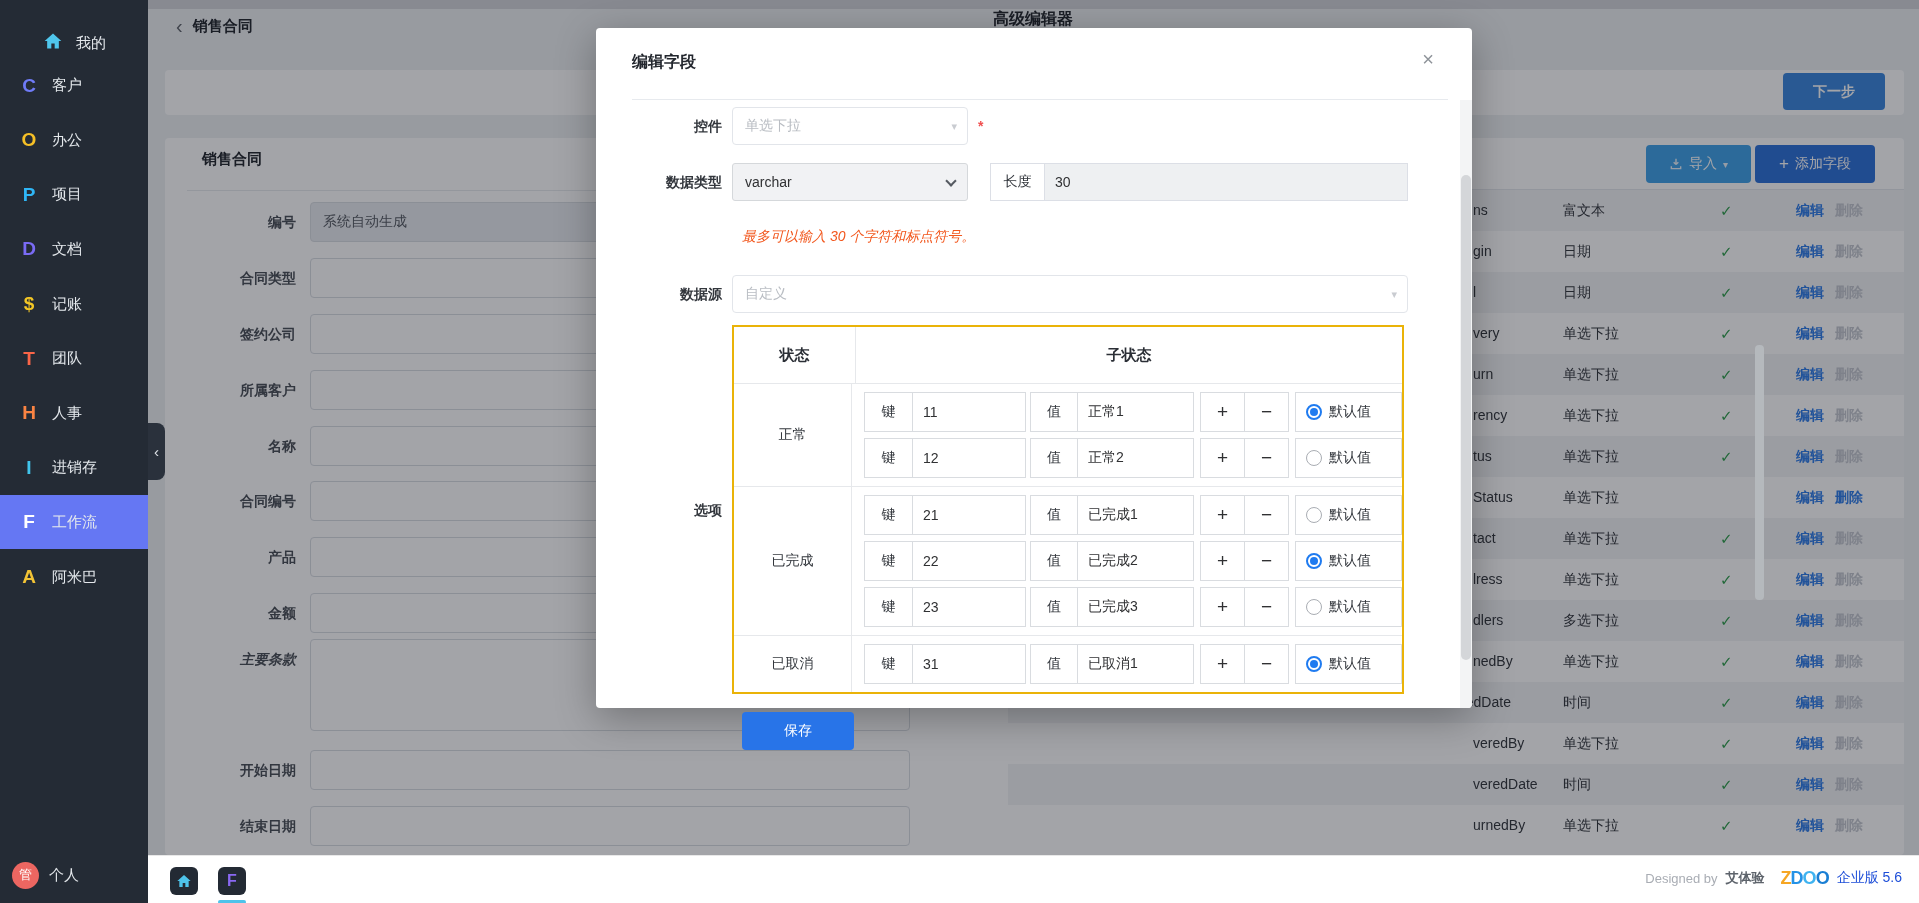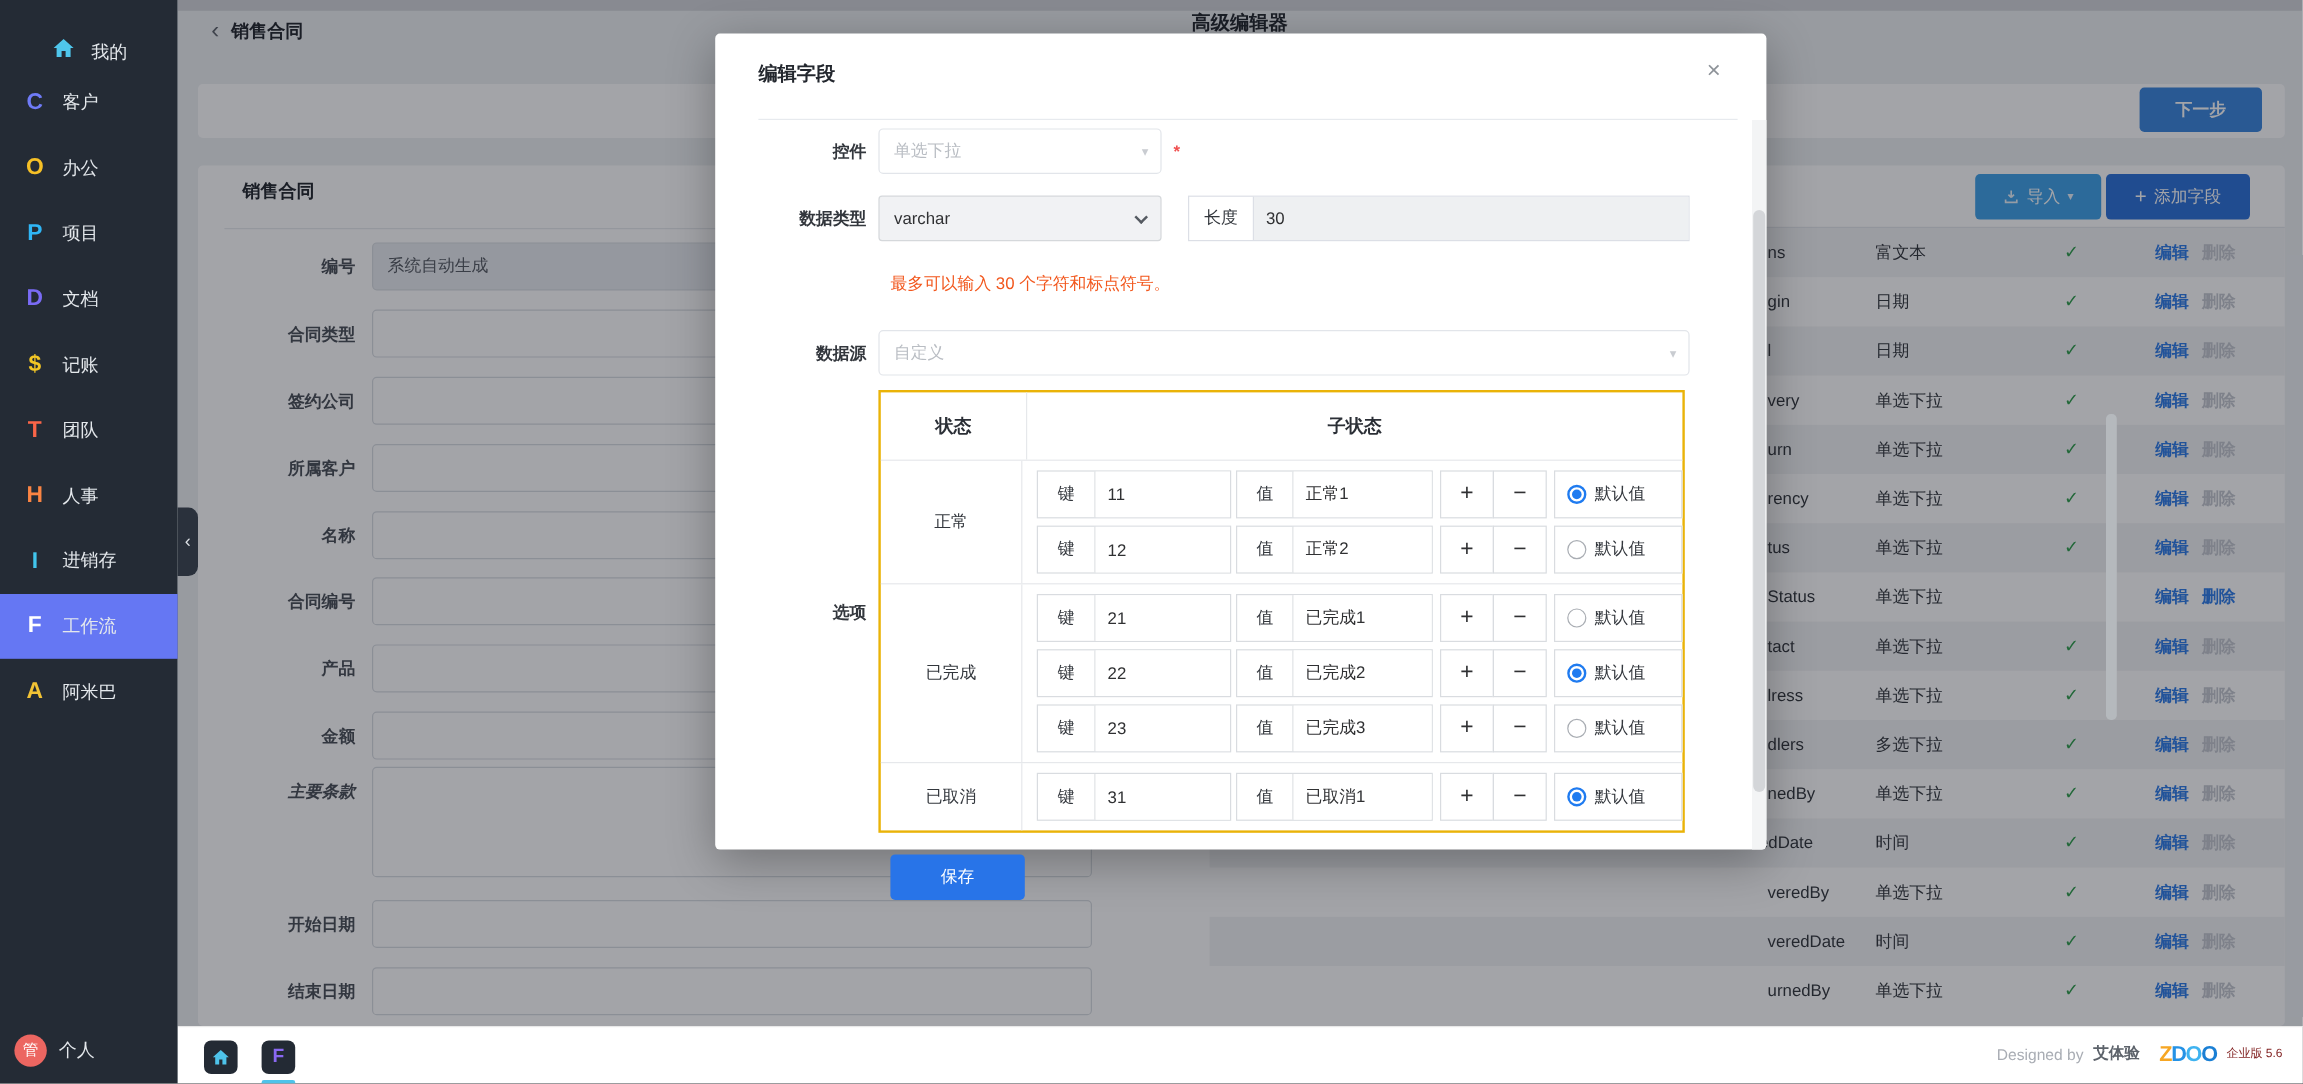--- a/index.html
+++ b/index.html
@@ -56,36 +56,36 @@
   #overlay{position:absolute;left:148px;top:0;width:1771px;height:855px;background:rgba(12,17,27,0.38);z-index:5;}
 
   
   #bottombar{position:absolute;left:148px;top:855px;width:1771px;height:48px;background:#fff;border-top:1px solid #e8e8e8;z-index:8;}
   .tile{position:absolute;top:11px;width:28px;height:28px;background:#232a34;border-radius:6px;display:flex;align-items:center;justify-content:center;cursor:pointer;}
   #tile-underline{position:absolute;left:70px;top:44px;width:28px;height:4px;background:#4ec3ea;border-radius:2px;}
   #bb-right{position:absolute;right:17px;top:0;height:44px;display:flex;align-items:center;gap:8px;}
   #bb-designed{font-size:13px;color:#a9adb4;}
   #bb-designer{font-size:13px;color:#5d636b;font-weight:600;}
   #bb-logo{font-size:18px;font-weight:800;letter-spacing:-1px;margin-left:8px;}
-  #bb-edition{font-size:10px;color:#7f1d1d;}
+  #bb-edition{font-size:14px;color:#1d4ed8;}
 
   
   #modal{position:absolute;left:596px;top:28px;width:876px;height:680px;background:#fff;border-radius:4px;box-shadow:0 10px 40px rgba(0,0,0,.3);z-index:20;}
   #m-title{position:absolute;left:36px;top:24px;font-size:16px;font-weight:700;color:#23272e;}
   #m-close{position:absolute;right:38px;top:20px;font-size:20px;color:#8e9399;cursor:pointer;}
   #m-divider{position:absolute;left:36px;right:24px;top:71px;height:1px;background:#e7eaee;}
   #m-body{position:absolute;left:0;top:75px;width:856px;}
   .m-row{display:flex;align-items:flex-start;}
   .m-label{width:136px;text-align:right;font-size:14px;font-weight:600;color:#33373d;line-height:38px;padding-right:10px;flex:none;}
   .fsel{height:38px;border:1px solid #e2e5ea;border-radius:4px;background:#fff;display:flex;align-items:center;padding:0 12px;font-size:14px;color:#b9bdc3;position:relative;}
   .fsel .dcaret{position:absolute;right:10px;color:#c9ccd1;font-size:11px;}
   .nsel{height:38px;background:#f1f2f4;border:1px solid #d5d8db;border-radius:3px;display:flex;align-items:center;padding:0 12px;font-size:14px;color:#303133;position:relative;cursor:pointer;}
   .chev{position:absolute;right:12px;top:13px;width:8px;height:8px;border-right:2px solid #555a61;border-bottom:2px solid #555a61;transform:rotate(45deg);}
   .req{color:#f05050;font-size:14px;line-height:38px;margin-left:10px;font-weight:700;}
-  #m-hint{margin:27px 0 0 146px;font-size:14px;color:#f2571d;height:20px;}
+  #m-hint{margin:27px 0 0 146px;font-size:14px;color:#f2571d;height:20px;font-style:italic;}
   
   #opt-table{width:672px;border:2px solid #eab308;}
   #opt-head{display:flex;height:57px;border-bottom:1px solid #e6e8eb;}
   #opt-head .st{width:122px;border-right:1px solid #e6e8eb;display:flex;align-items:center;justify-content:center;font-size:15px;font-weight:700;color:#2b2f36;}
   #opt-head .sub{flex:1;display:flex;align-items:center;justify-content:center;font-size:15px;font-weight:700;color:#2b2f36;}
   .opt-group{display:flex;border-top:1px solid #e6e8eb;}
   .opt-group:first-of-type{border-top:none;}
   .opt-status{width:122px;border-right:1px solid #e6e8eb;display:flex;align-items:center;justify-content:center;font-size:14px;color:#33373d;}
   .opt-rows{padding:8px 0 8px 12px;display:flex;flex-direction:column;gap:6px;}
   .opt-row{display:flex;align-items:center;height:40px;}

